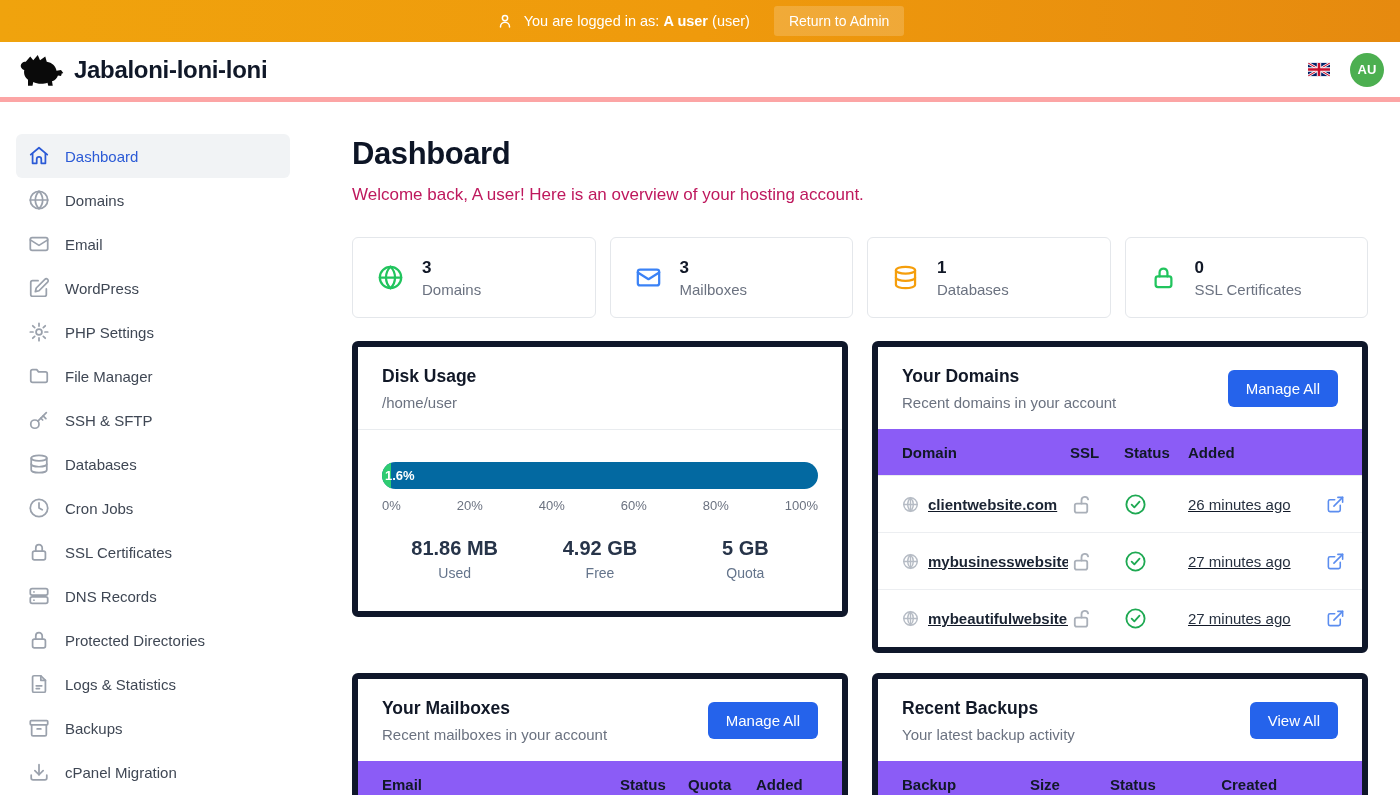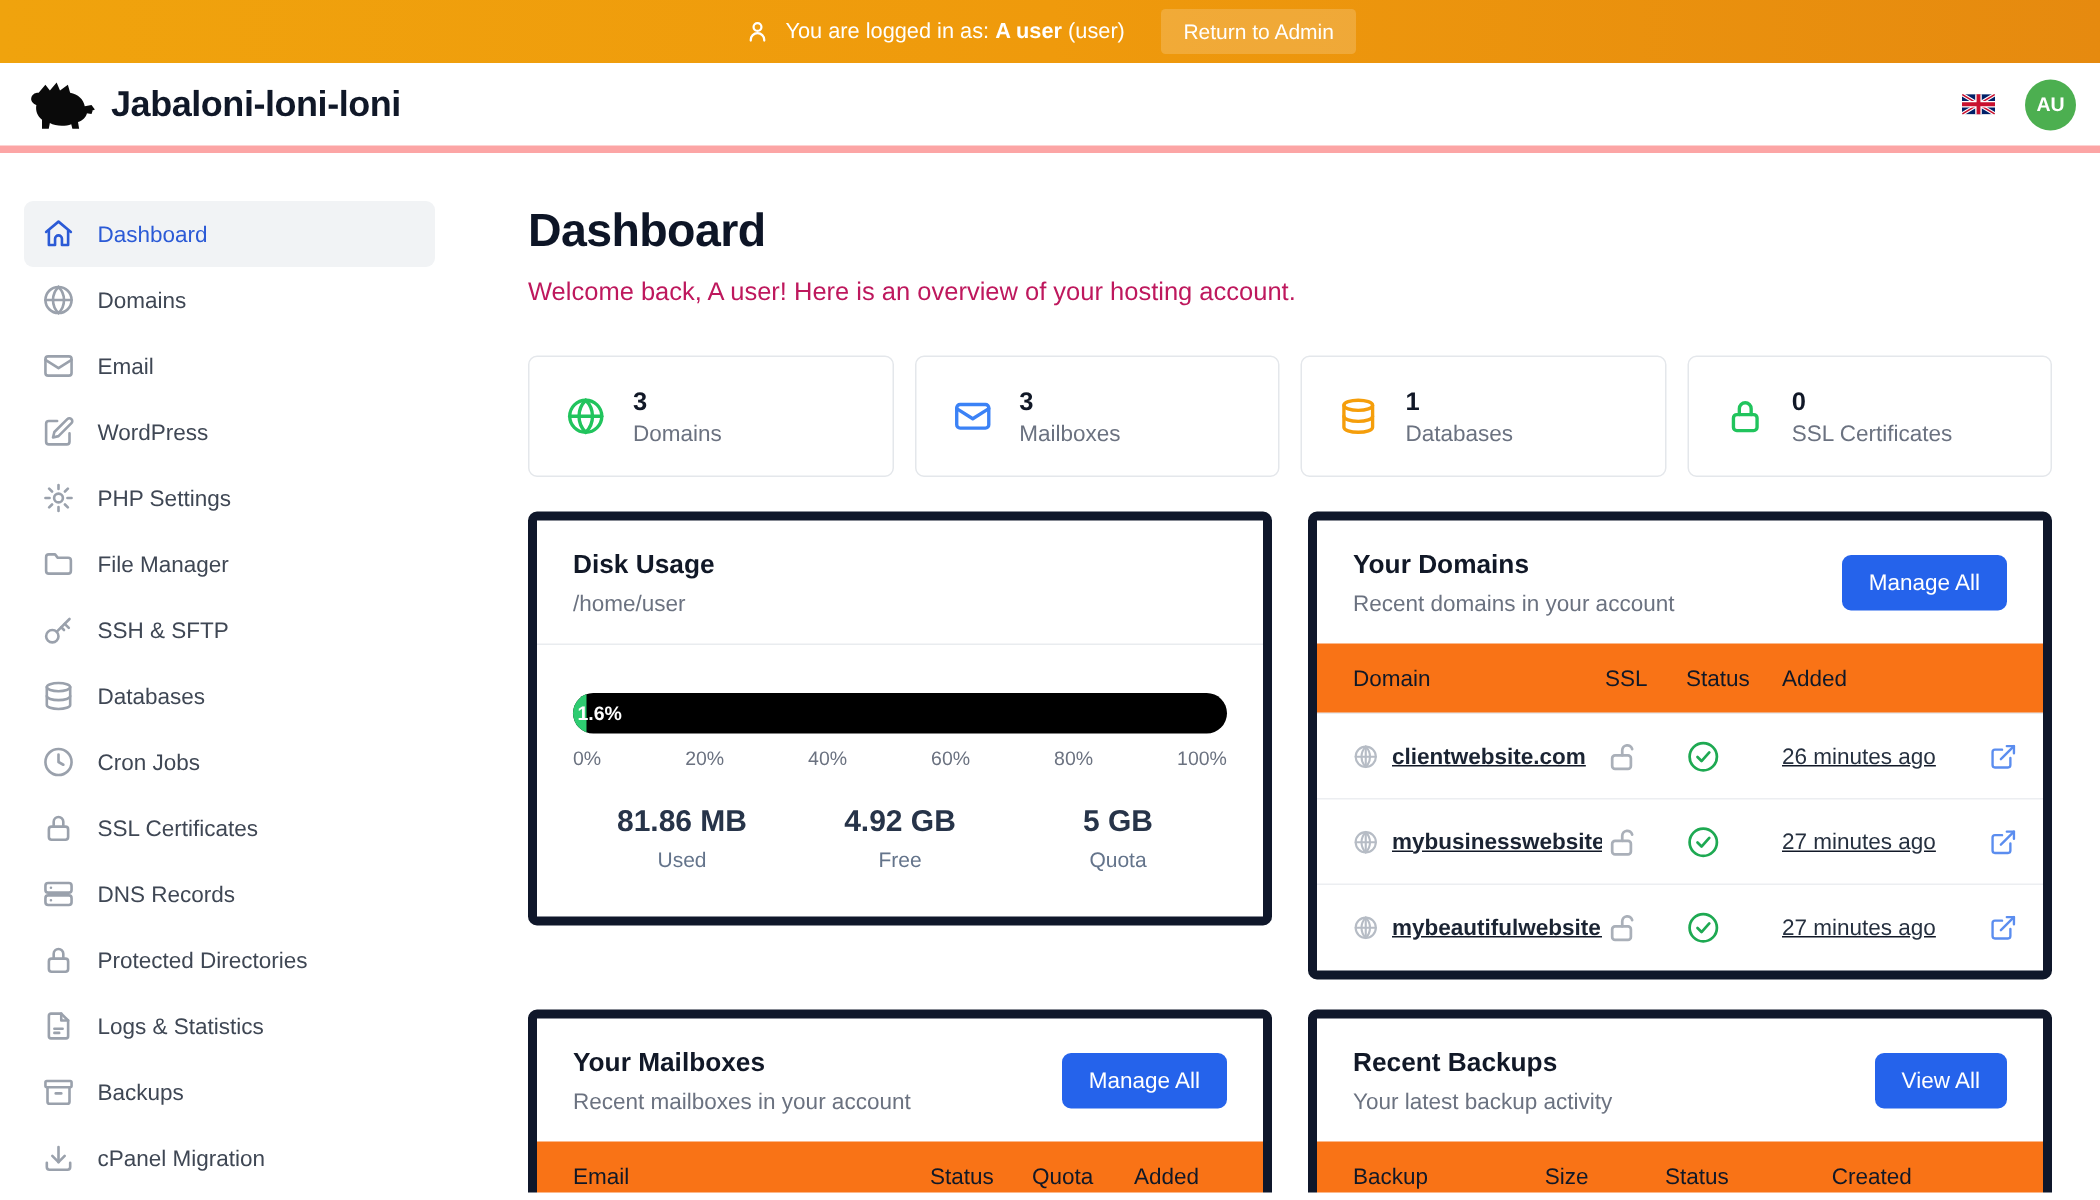--- a/index.html
+++ b/index.html
@@ -81,40 +81,40 @@
     background: #2563eb; color: #fff; border: none; font-family: inherit;
     font-size: 15px; font-weight: 500; padding: 10px 18px; border-radius: 6px; cursor: pointer;
     flex: none;
   }
   .card-divider { border-top: 1px solid #e9ecef; }
 
   
   .disk-body { padding: 32px 24px 30px; }
   .progress {
     position: relative; height: 27px; border-radius: 14px;
-    background: #000000; overflow: hidden;
+    background: #0369a1; overflow: hidden;
   }
   .progress-fill {
     position: absolute; left: 0; top: 0; bottom: 0;
     background: #2ecc71; min-width: 9px;
     border-radius: 14px 0 0 14px;
   }
   .progress-label {
     position: absolute; left: 3px; top: 0; line-height: 27px;
     color: #fff; font-size: 13px; font-weight: 700; white-space: nowrap; z-index: 2;
   }
   .ticks { display: flex; justify-content: space-between; margin-top: 9px; font-size: 13px; color: #6b7280; }
   .disk-stats { display: grid; grid-template-columns: repeat(3, 1fr); margin-top: 24px; text-align: center; }
   .disk-stat-value { font-size: 20px; font-weight: 700; color: #273449; }
   .disk-stat-label { font-size: 14px; color: #64748b; margin-top: 5px; }
 
   
   .thead {
-    background: #f97316; border-bottom: 1px solid #e9ecef;
-    font-size: 15px; font-weight: 400; color: #111827;
+    background: #8b5cf6; border-bottom: 1px solid #e9ecef;
+    font-size: 15px; font-weight: 700; color: #111827;
   }
   .domains-grid {
     display: grid; grid-template-columns: 1fr 52px 62px 136px 22px;
     align-items: center; padding: 0 14px 0 24px; column-gap: 2px;
   }
   .domains-grid.thead { height: 47px; }
   .drow { height: 57px; border-bottom: 1px solid #eceef1; text-decoration: underline; }
   .drow:last-child { border-bottom: none; }
   .domain-cell { display: flex; align-items: center; gap: 9px; font-size: 15px; font-weight: 600; color: #1b2433; overflow: hidden; white-space: nowrap; }
   .added-cell { font-size: 15px; color: #26303f; }

